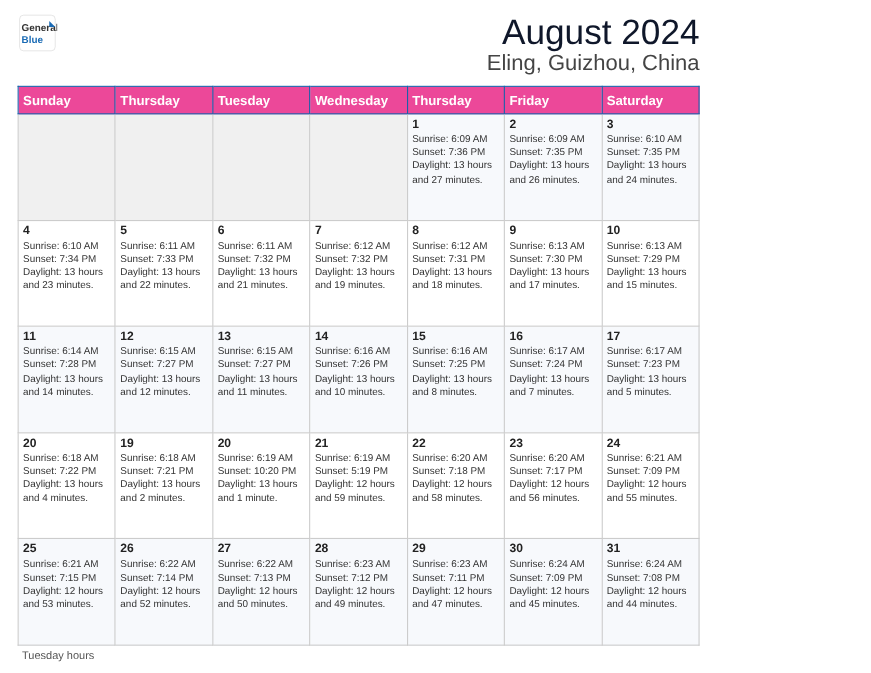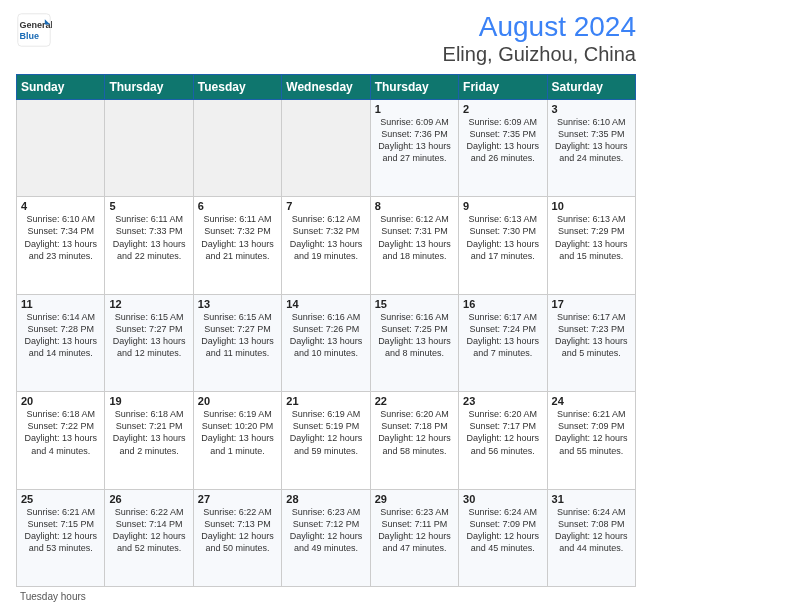--- a/index.html
+++ b/index.html
@@ -29,37 +29,37 @@
       gap: 4px;
     }
     .logo-icon {
       width: 36px;
       height: 36px;
     }
     .title-block {
       text-align: right;
     }
     .title-block h1 {
-      font-size: 28px;
+      font-size: 32px;
       font-weight: normal;
-      color: #3b82f6;
+      color: #0f172a;
       line-height: 1.1;
     }
     .title-block h2 {
       font-size: 20px;
       font-weight: normal;
       color: #444;
     }
     .calendar-table {
       width: 100%;
       border-collapse: collapse;
       flex: 1;
     }
     .calendar-table thead tr th {
-      background-color: #0f766e;
+      background-color: #ec4899;
       color: #fff;
       font-size: 12px;
       font-weight: bold;
       padding: 5px 4px;
       text-align: left;
       border: 1px solid #1a60aa;
     }
     .calendar-table tbody tr td {
       border: 1px solid #ccc;
       vertical-align: top;
@@ -79,21 +79,20 @@
     .day-num {
       font-size: 11px;
       font-weight: bold;
       display: block;
       margin-bottom: 1px;
     }
     .day-info {
       font-size: 9px;
       color: #333;
       line-height: 1.35;
-      text-align: center;
     }
     .empty-cell {
       background: #f0f0f0 !important;
     }
     .footer-note {
       font-size: 10px;
       color: #555;
       margin-top: 4px;
       padding-left: 4px;
     }

